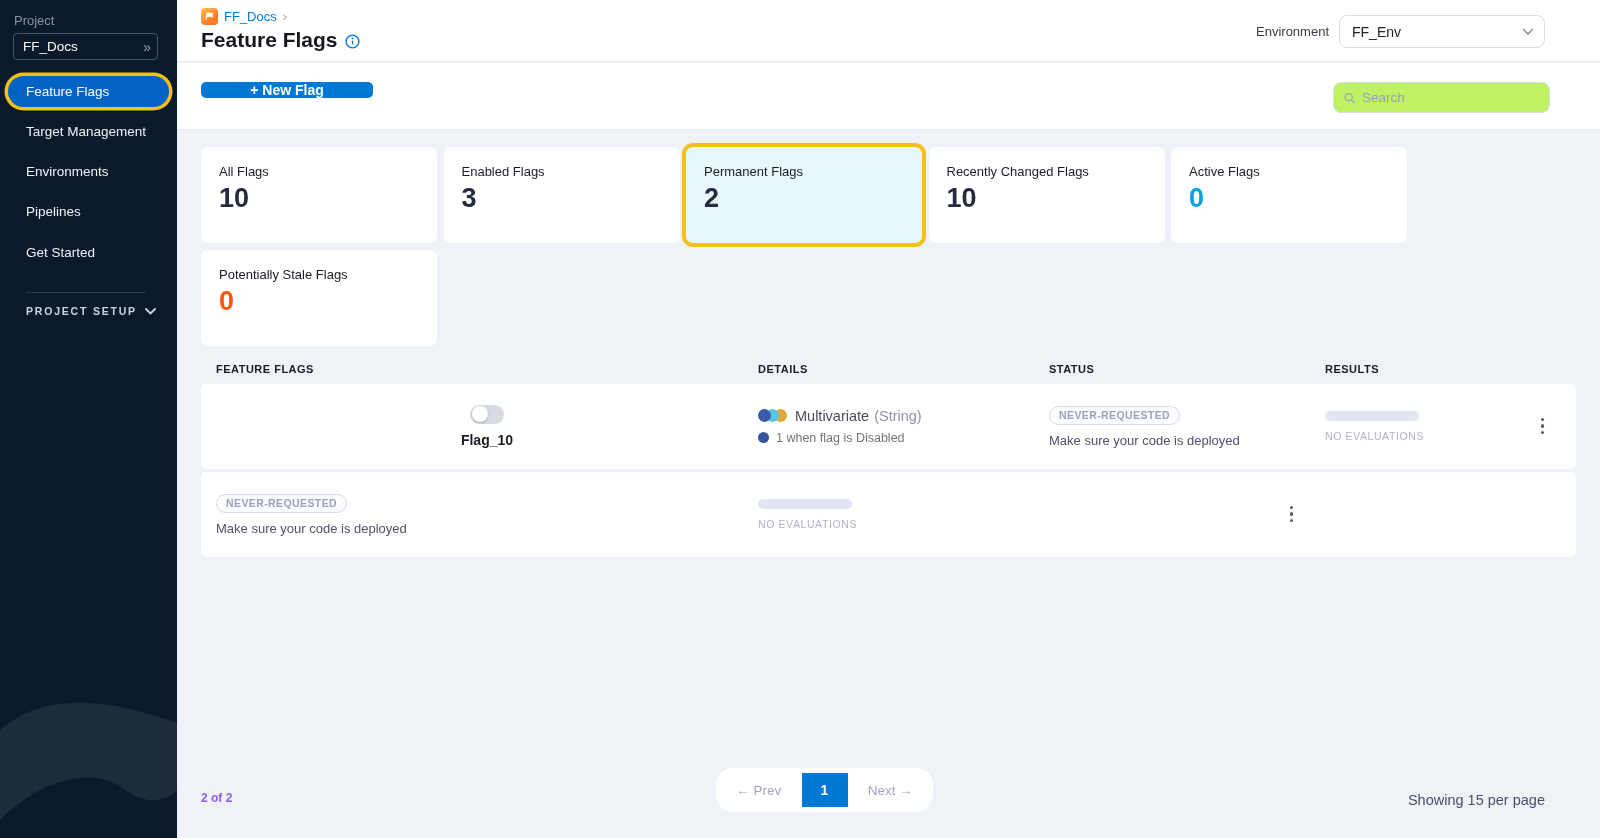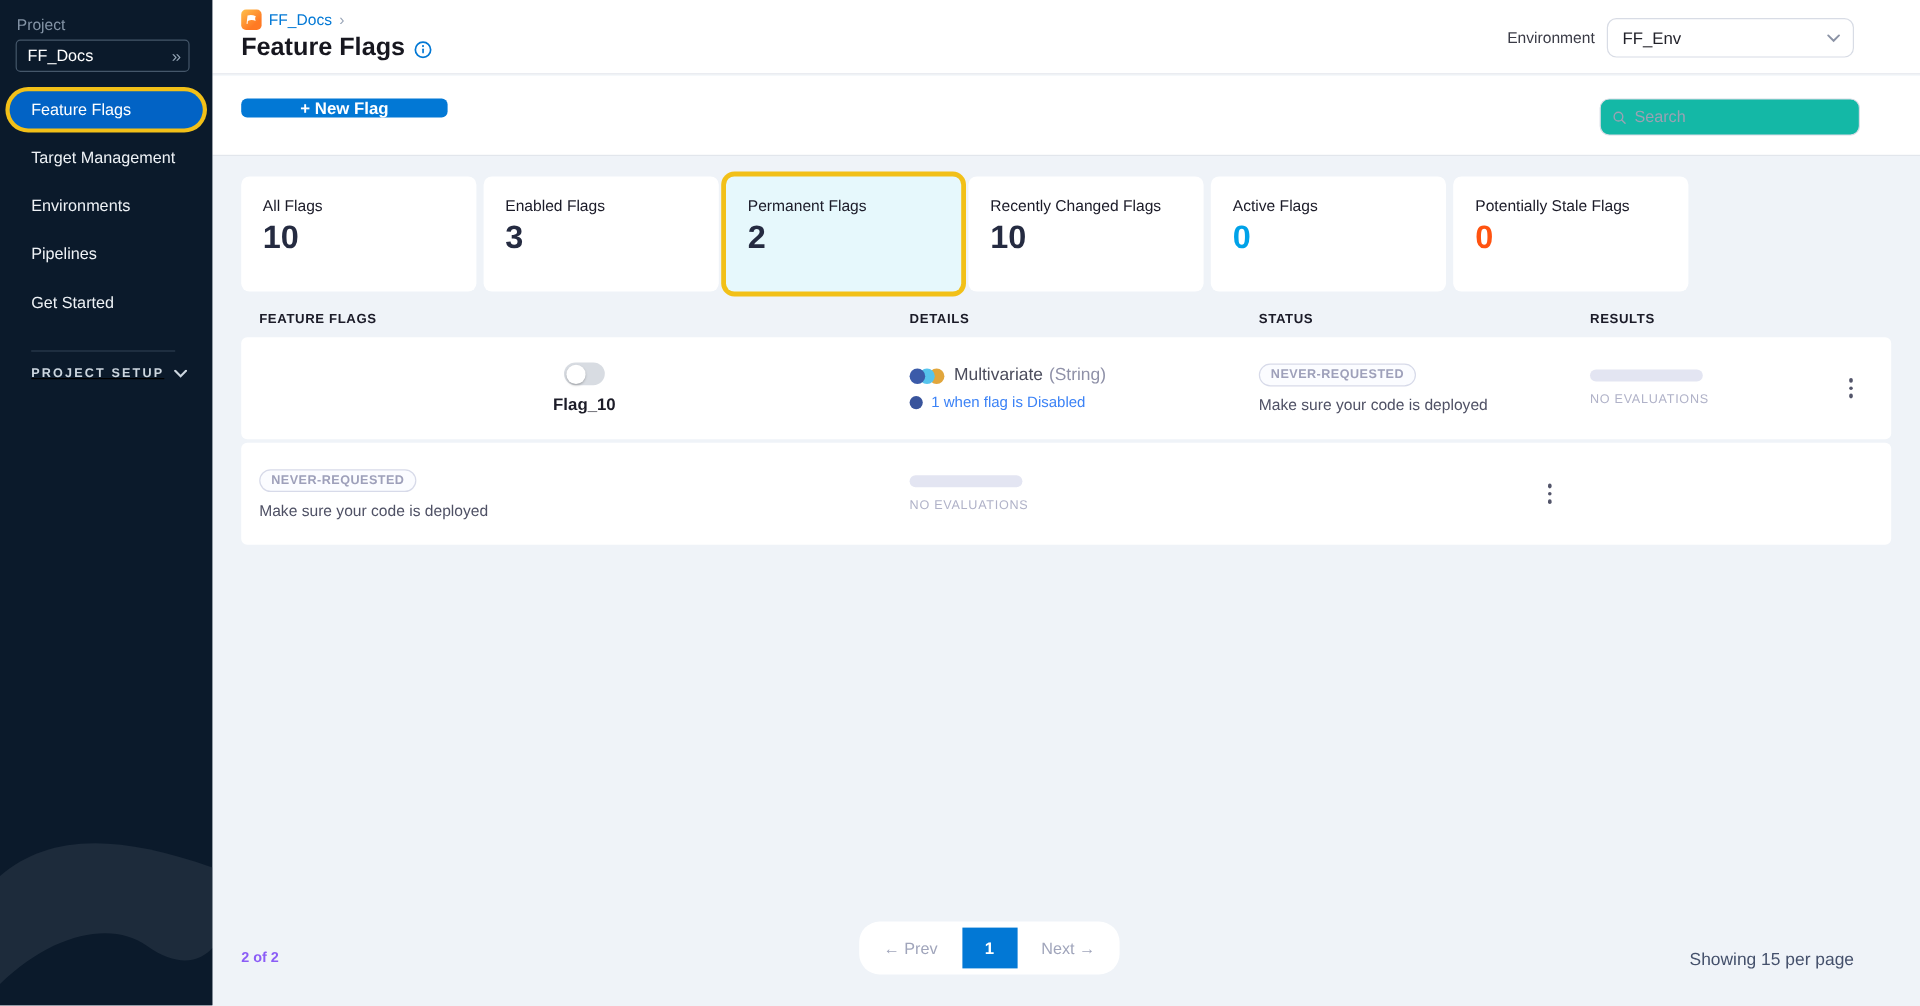--- a/index.html
+++ b/index.html
@@ -11,46 +11,46 @@
   .sidebar-swoosh { position:absolute; bottom:0; left:0; }
   .project-label { position:absolute; left:14px; top:13px; font-size:13px; color:#8494a6; }
   .project-box { position:absolute; left:13px; top:33px; width:145px; height:27px; border:1px solid #45576a; border-radius:4px; display:flex; align-items:center; padding:0 8px 0 9px; cursor:pointer; }
   .project-box .pname { color:#fff; font-size:13.5px; flex:1; }
   .project-box .pexpand { color:#93a3b4; font-size:14px; letter-spacing:-2px; }
   .nav-active { position:absolute; left:8px; top:76px; width:161px; height:31px; background:#0263c5; border-radius:16px; box-shadow:0 0 0 3.5px #f2c018; display:flex; align-items:center; padding-left:18px; cursor:pointer; }
   .nav-active span { color:#fff; font-size:13.5px; }
   .nav-item { position:absolute; left:26px; color:#eef2f6; font-size:13.5px; cursor:pointer; }
   .nav-item.n1 { top:124px; } .nav-item.n2 { top:164px; } .nav-item.n3 { top:204px; } .nav-item.n4 { top:245px; }
   .side-divider { position:absolute; left:26px; top:292px; width:120px; border-top:1px solid #2c3c4e; }
-  .proj-setup { position:absolute; left:26px; top:305px; display:flex; align-items:center; gap:8px; cursor:pointer;text-decoration:underline; }
+  .proj-setup { position:absolute; left:26px; top:305px; display:flex; align-items:center; gap:8px; cursor:pointer; }
   .proj-setup span { color:#ccd6df; font-size:10.5px; font-weight:700; letter-spacing:1.8px; }
 
   
   .header { position:absolute; left:177px; top:0; width:1423px; height:62px; background:#fff; border-bottom:1px solid #e5e8ee; z-index:4; }
   .crumb-row { position:absolute; left:24px; top:8px; display:flex; align-items:center; gap:6px; }
   .crumb-logo { width:17px; height:17px; border-radius:4px; background:linear-gradient(140deg,#ffc04a 0%,#ff7a24 70%); display:flex; align-items:center; justify-content:center; }
   .crumb-link { color:#0278d5; font-size:13px; cursor:pointer; }
   .crumb-sep { color:#9aa6b8; font-size:13px; }
   .page-title-row { position:absolute; left:24px; top:28px; display:flex; align-items:center; gap:7px; }
   .page-title { font-size:21px; font-weight:700; color:#17171f; }
   .env-wrap { position:absolute; right:55px; top:15px; display:flex; align-items:center; gap:10px; }
   .env-label { font-size:13px; color:#3a3b46; }
   .env-select { width:206px; height:33px; border:1px solid #d8dce5; border-radius:8px; background:#fff; display:flex; align-items:center; padding:0 10px 0 12px; cursor:pointer; }
   .env-select .env-val { flex:1; font-size:14px; color:#22222a; }
 
   
   .toolbar { position:absolute; left:177px; top:63px; width:1423px; height:67px; background:#fff; border-bottom:1px solid #e2e6ec; z-index:4; }
   .new-flag-btn { position:absolute; left:24px; top:19px; width:172px; height:16px; background:#0278d5; border:none; border-radius:5px; color:#fff; font-size:14px; font-weight:700; font-family:inherit; cursor:pointer; }
-  .search-box { position:absolute; right:50px; top:19px; width:217px; height:31px; border:1px solid #d8dce5; border-radius:8px; background:#14b8a6; display:flex; align-items:center; padding:0 10px; gap:7px; }
+  .search-box { position:absolute; right:50px; top:19px; width:217px; height:31px; border:1px solid #d8dce5; border-radius:8px; background:#bef264; display:flex; align-items:center; padding:0 10px; gap:7px; }
   .search-box input { border:none; outline:none; flex:1; font-size:13.5px; font-family:inherit; color:#3a3b46; background:transparent; }
   .search-box input::placeholder { color:#9ba1b3; }
 
   
   .content { position:absolute; left:177px; top:131px; width:1423px; height:707px; background:#eff3f8; padding:16px 24px 0; }
-  .cards { width:1206px; display:grid; grid-template-columns:repeat(6,1fr); gap:6.5px; }
+  .cards { width:1206px; display:grid; grid-template-columns:repeat(5,1fr); gap:6.5px; }
   .card { background:#fff; border-radius:7px; height:96px; padding:17px 18px; cursor:pointer; }
   .card.hl { background:#e6f8fc; box-shadow:0 0 0 4px #f2c018; }
   .card .clabel { font-size:13px; color:#1b1b28; }
   .card .cvalue { margin-top:4px; font-size:27px; font-weight:600; color:#252b41; }
   .card .cvalue.blue { color:#00a2e8; }
   .card .cvalue.orange { color:#ff5310; }
 
   .tbl-head { display:grid; grid-template-columns:542px 291px 276px 206px 1fr; margin:17px 0 9px; padding-left:15px; }
   .tbl-head div { font-size:11px; font-weight:700; color:#1b1b28; letter-spacing:.5px; }
 
@@ -65,21 +65,21 @@
 
   .det-line1 { display:flex; align-items:center; gap:8px; }
   .vcircles { display:flex; }
   .vc { width:13px; height:13px; border-radius:50%; }
   .vc + .vc { margin-left:-5px; }
   .vc.navy { background:#3b5ba9; z-index:3; } .vc.cyan { background:#56c4ed; z-index:2; } .vc.gold { background:#e1a63c; z-index:1; }
   .det-type { font-size:14.5px; color:#4b4c5c; }
   .det-suffix { font-size:14.5px; color:#8f91a8; }
   .det-line2 { display:flex; align-items:center; gap:7px; margin-top:7px; }
   .vdot { width:11px; height:11px; border-radius:50%; background:#39549c; }
-  .det-note { font-size:12.5px; color:#3b82f6; }
+  .det-note { font-size:12.5px; color:#737373; }
 
   .status-badge { display:inline-block; border:1px solid #d7dae9; background:#fbfcff; border-radius:10px; padding:2px 9px 3px; font-size:10.5px; font-weight:700; letter-spacing:.4px; color:#9ea0ba; }
   .status-note { margin-top:8px; font-size:13px; color:#4f5165; }
 
   .result-bar { width:94px; height:10px; border-radius:5px; background:#e3e5f2; }
   .result-note { margin-top:9px; font-size:10.5px; letter-spacing:.6px; color:#b0b2c8; }
 
   .kebab { justify-self:end; margin-right:26px; display:flex; flex-direction:column; gap:3px; cursor:pointer; padding:6px; }
   .kebab i { width:3.5px; height:3.5px; border-radius:50%; background:#53556a; }
 

